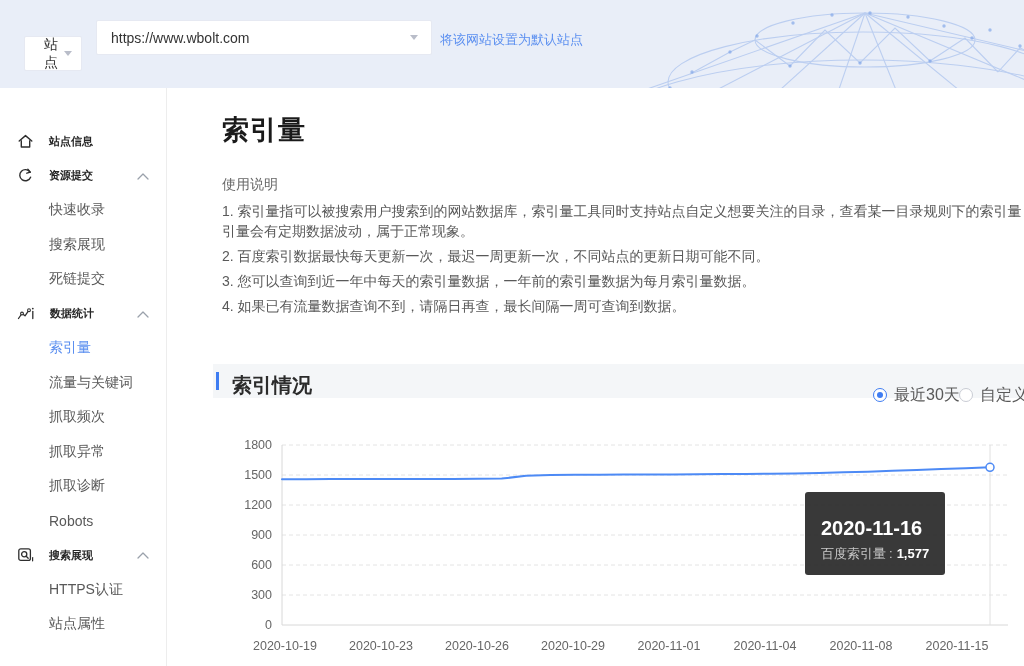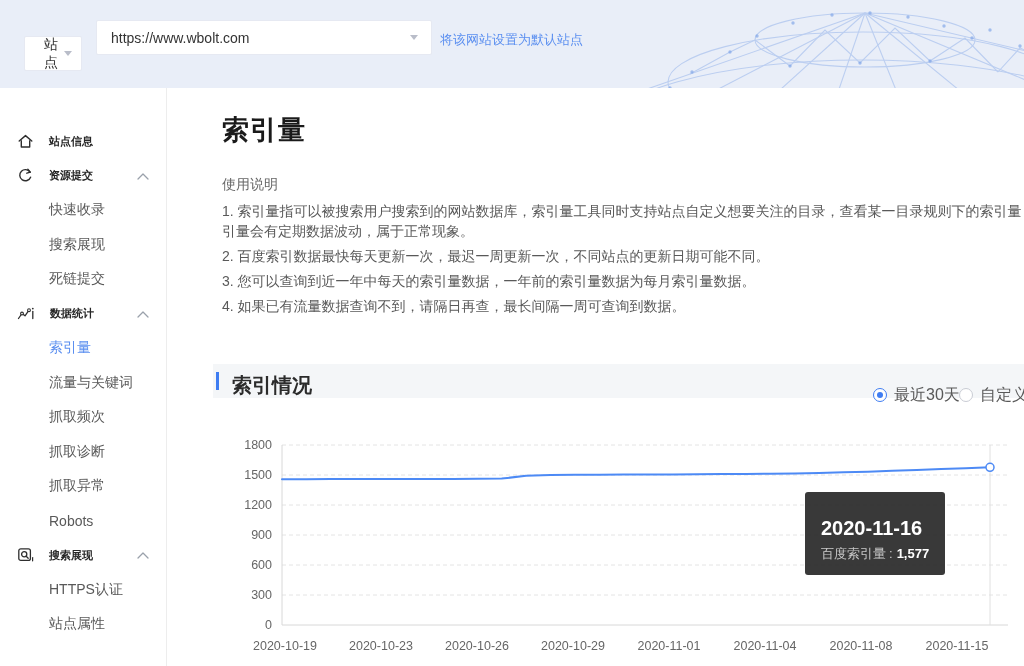--- a/index.html
+++ b/index.html
@@ -165,24 +165,24 @@
     <div class="sb-child active">
       <span>索引量</span>
     </div>
     <div class="sb-child">
       <span>流量与关键词</span>
     </div>
     <div class="sb-child">
       <span>抓取频次</span>
     </div>
     <div class="sb-child">
+      <span>抓取异常</span>
+    </div>
+    <div class="sb-child">
       <span>抓取诊断</span>
-    </div>
-    <div class="sb-child">
-      <span>抓取异常</span>
     </div>
     <div class="sb-child">
       <span>Robots</span>
     </div>
 
     <div class="sb-group">
       <svg class="sb-icon" width="17" height="17" viewBox="0 0 17 17">
         <rect x="1.8" y="1.8" width="11.6" height="11.6" rx="2" stroke="#2e2e2e" stroke-width="1.3" fill="none"></rect>
         <circle cx="7.2" cy="7.2" r="2.6" stroke="#2e2e2e" stroke-width="1.3" fill="none"></circle>
         <line x1="9.2" y1="9.2" x2="11.2" y2="11.2" stroke="#2e2e2e" stroke-width="1.3" stroke-linecap="round"></line>

